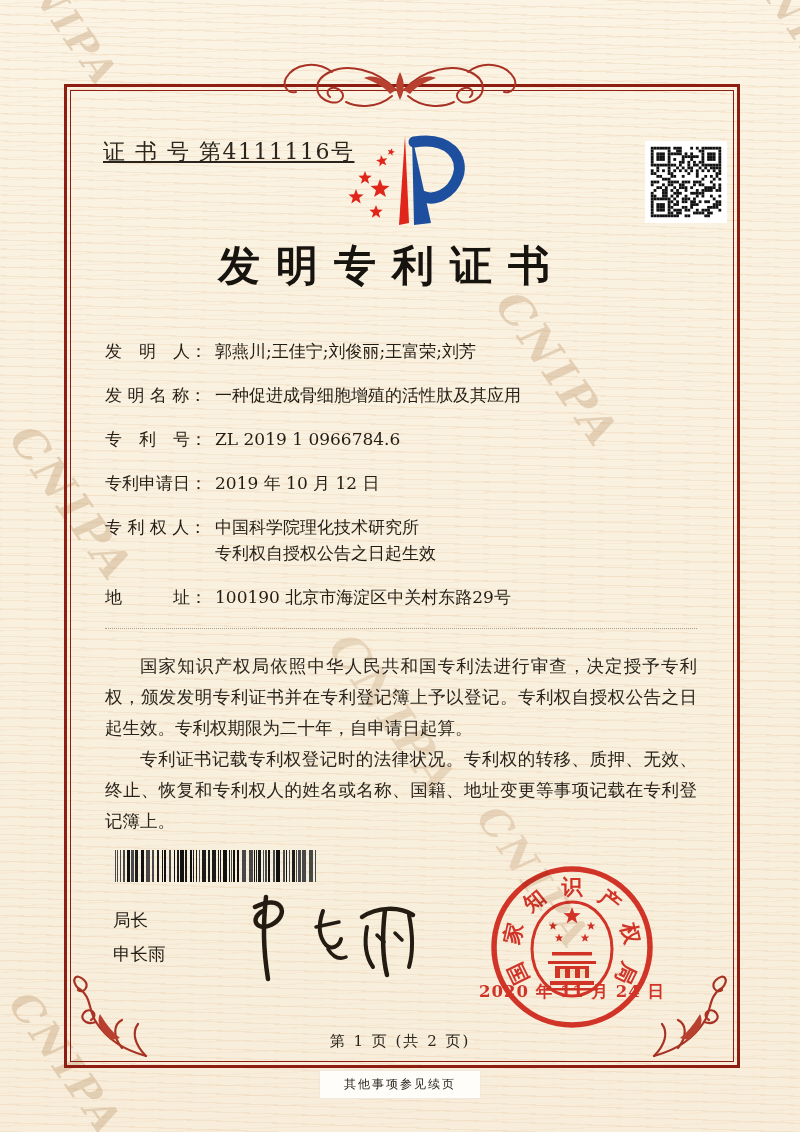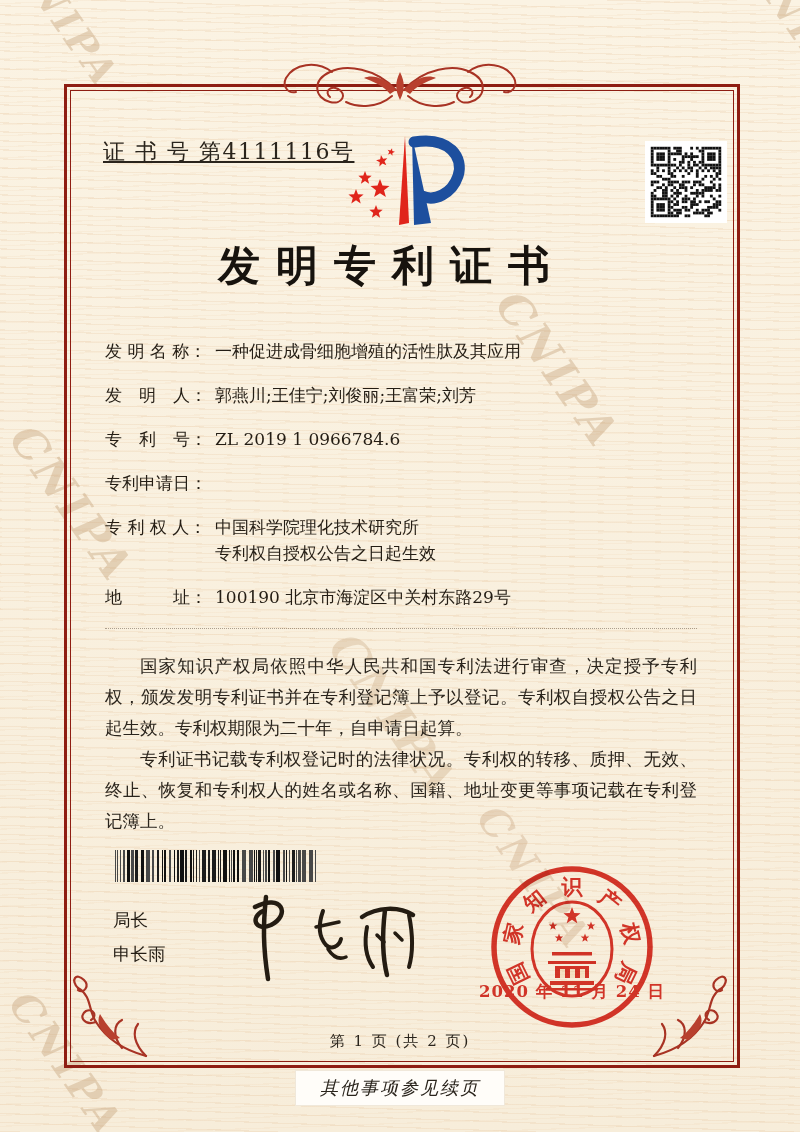--- a/index.html
+++ b/index.html
@@ -46,21 +46,21 @@
   .body-par{margin:0;text-indent:2em;font-size:17.5px;line-height:31px;color:#2a241c;text-align:justify;}
   .body-par.first{margin-top:22px;}
   .barcode{position:absolute;z-index:4;left:115px;top:850px;width:204px;height:32px;}
   .director{position:absolute;z-index:4;left:113px;top:903px;font-size:17.5px;line-height:34px;}
   .signature{position:absolute;z-index:4;left:225px;top:883px;width:210px;height:108px;}
   .seal{position:absolute;z-index:5;left:489px;top:864px;width:166px;height:166px;mix-blend-mode:multiply;opacity:.93;}
   .seal svg{overflow:visible;}
   .page-info{position:absolute;z-index:4;left:0;top:1032px;width:800px;text-align:center;font-size:15px;letter-spacing:2px;color:#2a241c;}
   .note-box{
     position:absolute;z-index:6;left:50%;top:1070px;transform:translateX(-50%);
-    background:#fffdf9;border:1px solid #f0e8da;padding:5px 24px;font-size:18px;letter-spacing:2px;color:#2a241c;white-space:nowrap;font-style:italic;
+    background:#fffdf9;border:1px solid #f0e8da;padding:5px 24px;font-size:12px;letter-spacing:2px;color:#2a241c;white-space:nowrap;
   }
 </style>
 </head>
 <body>
 
 <div class="page">
 
   <span class="wm wm-a">CNIPA</span>
   <span class="wm wm-b">CNIPA</span>
   <span class="wm wm-c">CNIPA</span>
@@ -440,33 +440,34 @@
       <rect x="39.48" y="75.96" width="3.04" height="3.04" fill="#111"></rect>
       <rect x="42.52" y="75.96" width="3.04" height="3.04" fill="#111"></rect>
       <rect x="60.76" y="75.96" width="3.04" height="3.04" fill="#111"></rect>
       <rect x="63.80" y="75.96" width="3.04" height="3.04" fill="#111"></rect>
     </svg>
 
   <div class="title">发明专利证书</div>
 
   <div class="content">
     <div class="field-row">
+      <span class="f-label">发　明　人：</span>
+      <span class="f-value">郭燕川;王佳宁;刘俊丽;王富荣;刘芳</span>
+    </div>
+    <div class="field-row">
       <span class="f-label">发 明 名 称：</span>
       <span class="f-value">一种促进成骨细胞增殖的活性肽及其应用</span>
-    </div>
-    <div class="field-row">
-      <span class="f-label">发　明　人：</span>
-      <span class="f-value">郭燕川;王佳宁;刘俊丽;王富荣;刘芳</span>
     </div>
     <div class="field-row">
       <span class="f-label">专　利　号：</span>
       <span class="f-value">ZL 2019 1 0966784.6</span>
     </div>
     <div class="field-row">
       <span class="f-label">专利申请日：</span>
+      <span class="f-value">2019 年 10 月 12 日</span>
     </div>
     <div class="field-row">
       <span class="f-label">专 利 权 人：</span>
       <span class="f-value"><span>中国科学院理化技术研究所</span><br><span>专利权自授权公告之日起生效</span></span>
     </div>
     <div class="field-row">
       <span class="f-label">地　　　址：</span>
       <span class="f-value">100190 北京市海淀区中关村东路29号</span>
     </div>
     <div class="divider"></div>

